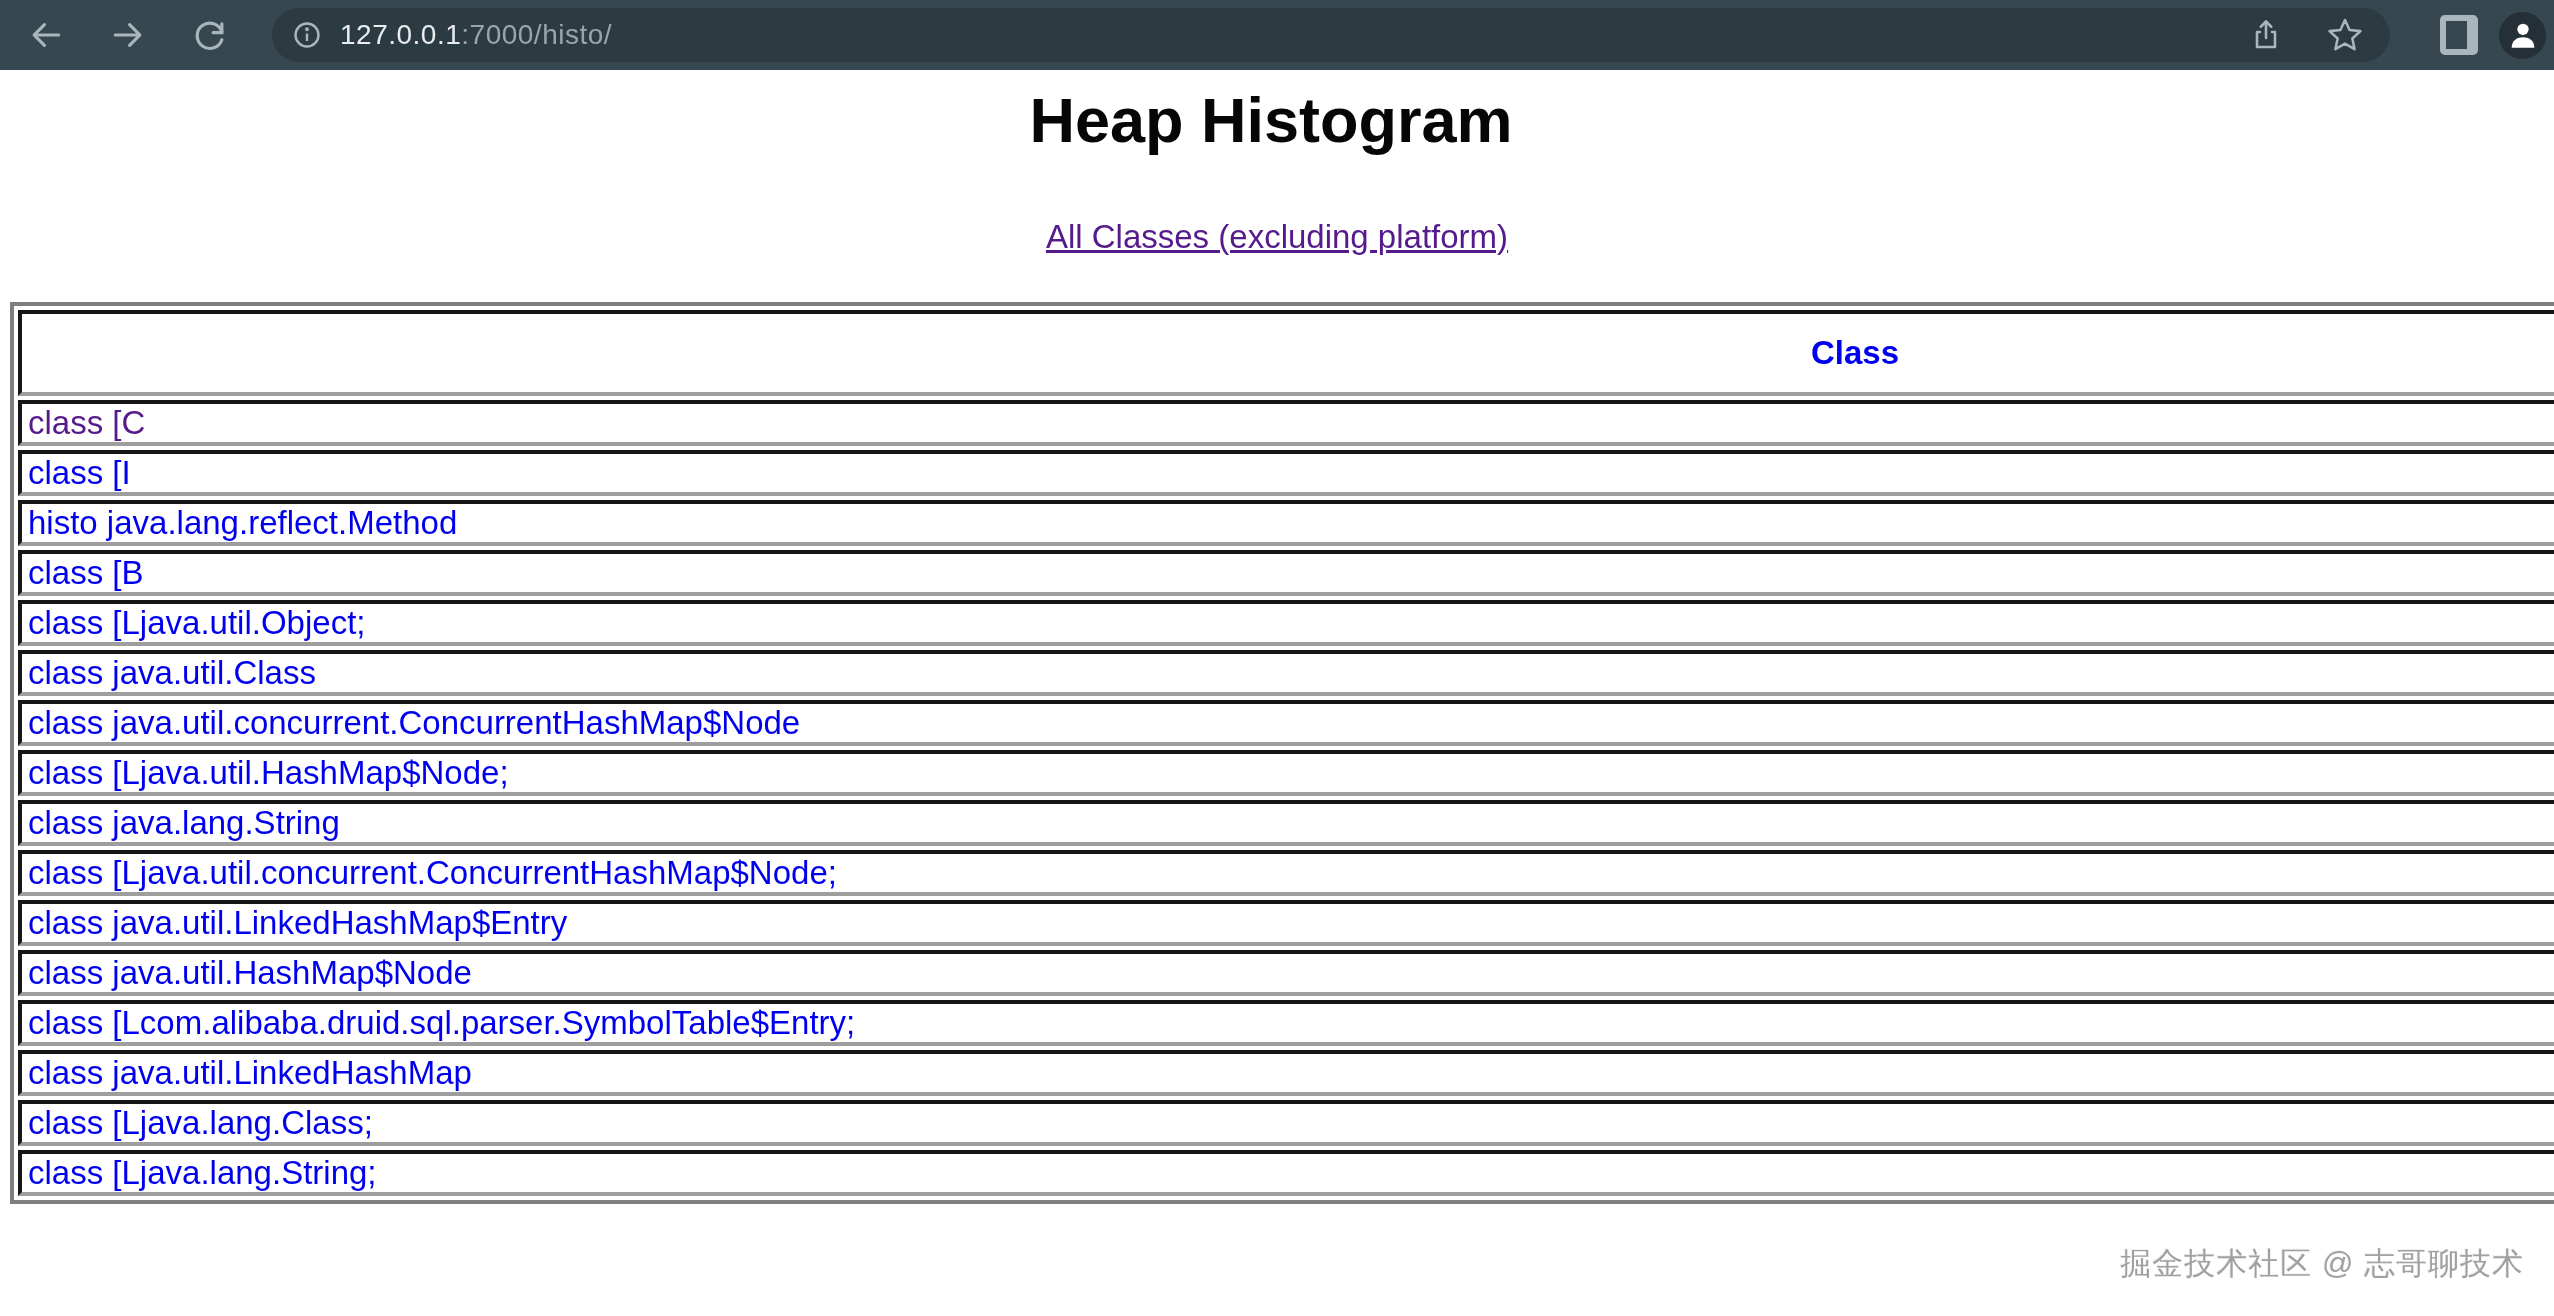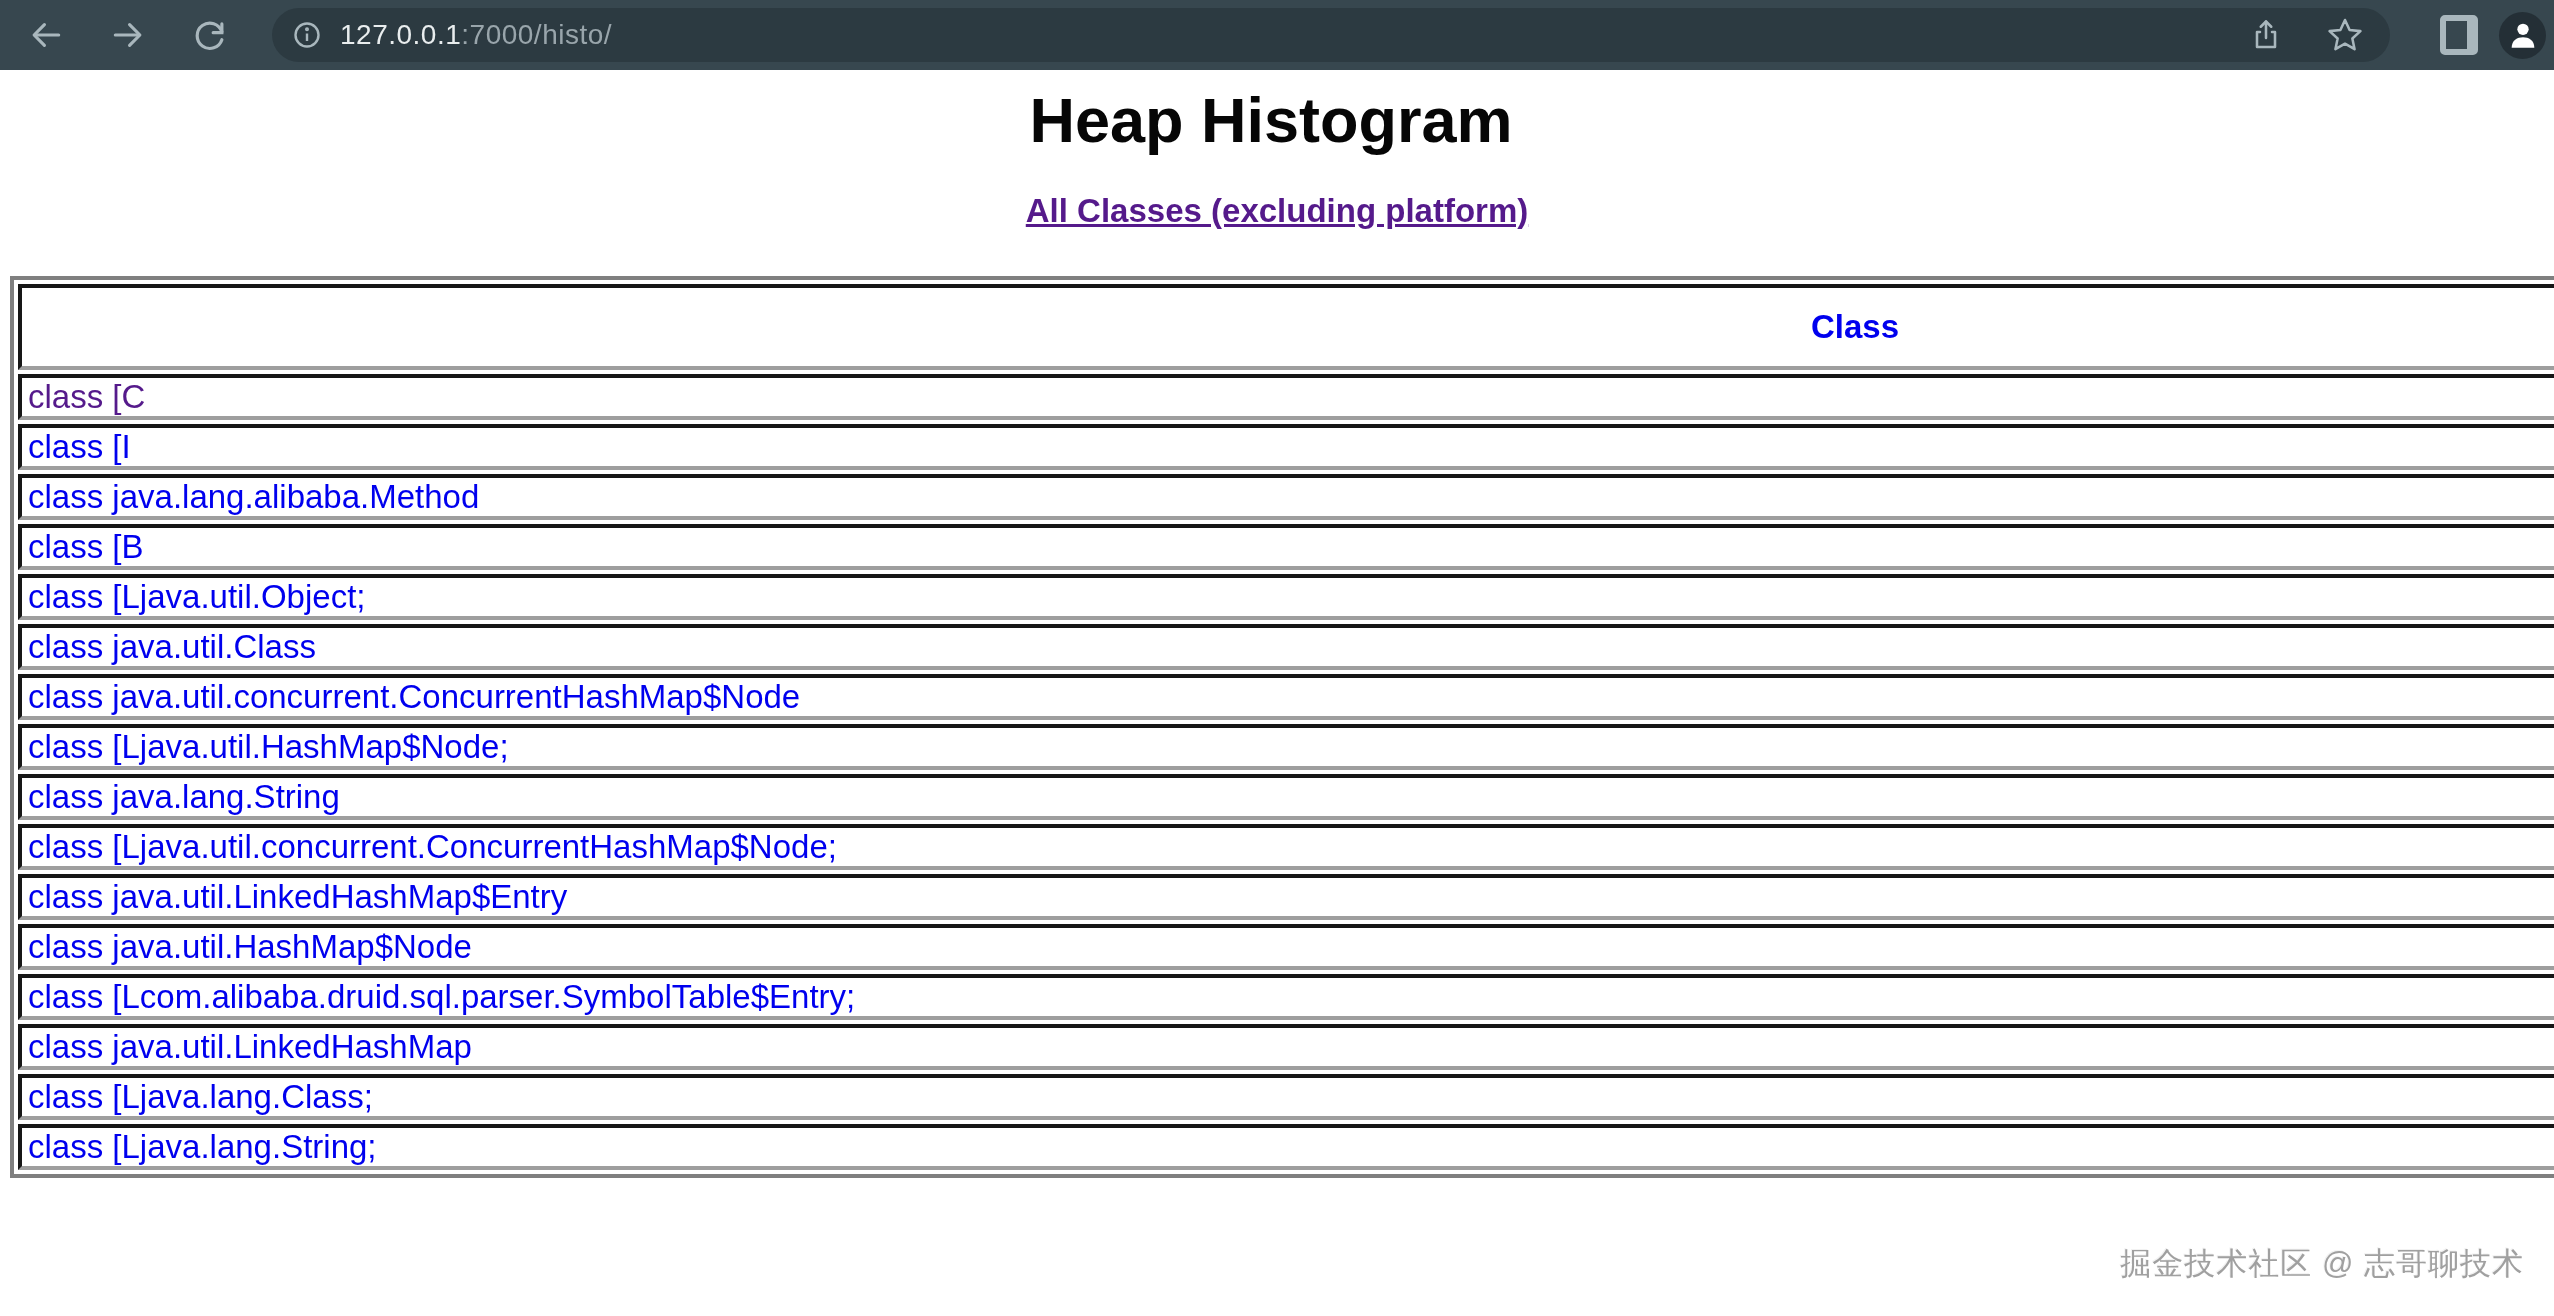--- a/index.html
+++ b/index.html
@@ -76,22 +76,22 @@
     border:none;background:transparent;padding:0;cursor:pointer;
     color:#8b979c;display:flex;flex:none;
   }
   
   .page-title{
     margin:15px 12px 0 0;
     font-size:63px;font-weight:700;color:#060606;
     text-align:center;line-height:1.12;
   }
   .subtitle{
-    margin-top:36px;text-align:center;
-    font-size:33px;font-weight:700;
+    margin-top:62px;text-align:center;
+    font-size:33px;font-weight:400;
   }
   .subtitle a{
     color:var(--link-visited,#551a8b);
     text-decoration:underline;cursor:pointer;
   }
   
   .histo-table{
     margin:46px 0 0 10px;
     width:3690px;                 
     border:4px solid var(--table-border-outer,#7f7f7f);
@@ -214,21 +214,21 @@
   </tr>
 
   <tr>
     <td>
       <a>class [I</a>
     </td>
   </tr>
 
   <tr>
     <td>
-      <a>class java.lang.alibaba.Method</a>
+      <a>histo java.lang.reflect.Method</a>
     </td>
   </tr>
 
   <tr>
     <td>
       <a>class [B</a>
     </td>
   </tr>
 
   <tr>

